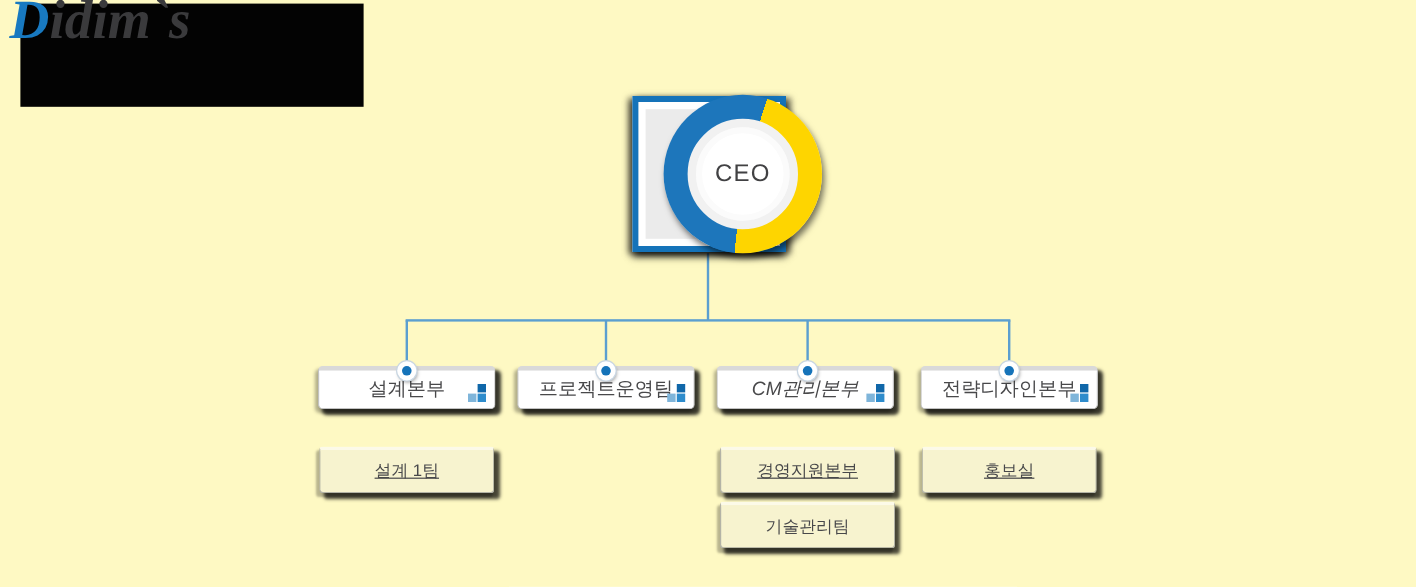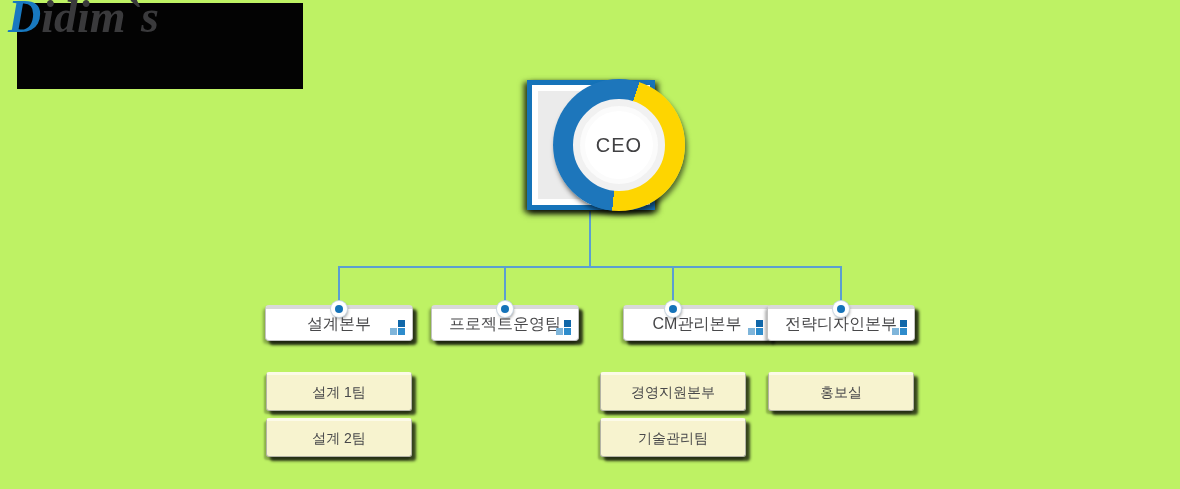--- a/index.html
+++ b/index.html
@@ -11,21 +11,21 @@
     --title-gray:#3a3a3c;
     --team-fill:#f7f3cf;
     --text:#48484a;
     --icon-dark:#1067a9;
     --icon-mid:#2e8ccc;
     --icon-light:#7fb5da;
   }
   *{box-sizing:border-box; margin:0; padding:0;}
   body{background:#ffffff;}
   .stage{
-    position:relative; width:1180px; height:489px; background:#bef264;
+    position:relative; width:1180px; height:489px; background:#fef9c3;
     font-family:"Liberation Sans", sans-serif; overflow:hidden;
   }
   
   .title-backdrop{position:absolute; left:17px; top:3px; width:286px; height:86px; background:#030303;}
   .title{
     position:absolute; font-family:"Liberation Serif", serif; font-style:italic; font-weight:bold;
     color:var(--title-gray); white-space:nowrap; line-height:1;
   }
   .title .accent{color:var(--title-blue);}
   .t1{left:8px; top:-6px; font-size:46px;}
@@ -62,36 +62,36 @@
   }
   .dot::after{content:""; position:absolute; inset:4px; border-radius:50%; background:var(--accent-blue);}
   .dot0{left:331px;} .dot1{left:497px;} .dot2{left:665px;} .dot3{left:833px;}
   
   .dept{
     position:absolute; top:305px; width:148px; height:36px;
     background:#ffffff; border:1px solid #c2c2c2; border-top:4px solid #d9d9d9; border-radius:4px;
     box-shadow:4px 4px 3px rgba(0,0,0,0.78), -2px 3px 3px rgba(0,0,0,0.3);
     display:flex; align-items:center; justify-content:center; z-index:2;
   }
-  .dept0{left:265px;} .dept1{left:431px;} .dept2{left:623px;} .dept3{left:767px;}
+  .dept0{left:265px;} .dept1{left:431px;} .dept2{left:597px;font-style:italic;} .dept3{left:767px;}
   .dept-label{font-size:16px; color:var(--text);}
   .blocks-icon{position:absolute; right:7px; bottom:5px; width:15px; height:15px;}
   .blocks-icon i{position:absolute; width:7px; height:7px; display:block;}
   .b-tr{right:0; top:0; background:var(--icon-dark);}
   .b-bl{left:0; bottom:0; background:var(--icon-light);}
   .b-br{right:0; bottom:0; background:var(--icon-mid);}
   
   .team{
     position:absolute; width:146px; height:39px;
     background:var(--team-fill); border:1px solid #b3b3a6; border-top:3px solid #fcfae8; border-radius:3px;
     box-shadow:4px 4px 3px rgba(0,0,0,0.72), -2px 3px 2px rgba(0,0,0,0.28);
     display:flex; align-items:center; justify-content:center;
     font-size:14px; color:var(--text);
   }
-  .row0{top:372px;} .row1{top:418px;}
+  .row0{top:372px;text-decoration:underline;} .row1{top:418px;}
   .col0{left:266px;} .col2{left:600px;} .col3{left:768px;}
 </style>
 </head>
 <body>
 
 <div class="stage">
 
   <div class="title-backdrop"></div>
   <div class="title t1"><span class="accent">D</span><span>idim`s</span></div>
 
@@ -143,18 +143,17 @@
   <div class="dept dept3">
     <span class="dept-label">전략디자인본부</span>
     <span class="blocks-icon">
         <i class="b-tr"></i>
         <i class="b-bl"></i>
         <i class="b-br"></i>
       </span>
   </div>
 
   <div class="team row0 col0">설계 1팀</div>
-  <div class="team row1 col0">설계 2팀</div>
   <div class="team row0 col2">경영지원본부</div>
   <div class="team row0 col3">홍보실</div>
   <div class="team row1 col2">기술관리팀</div>
 
 </div>
 
 </body></html>

